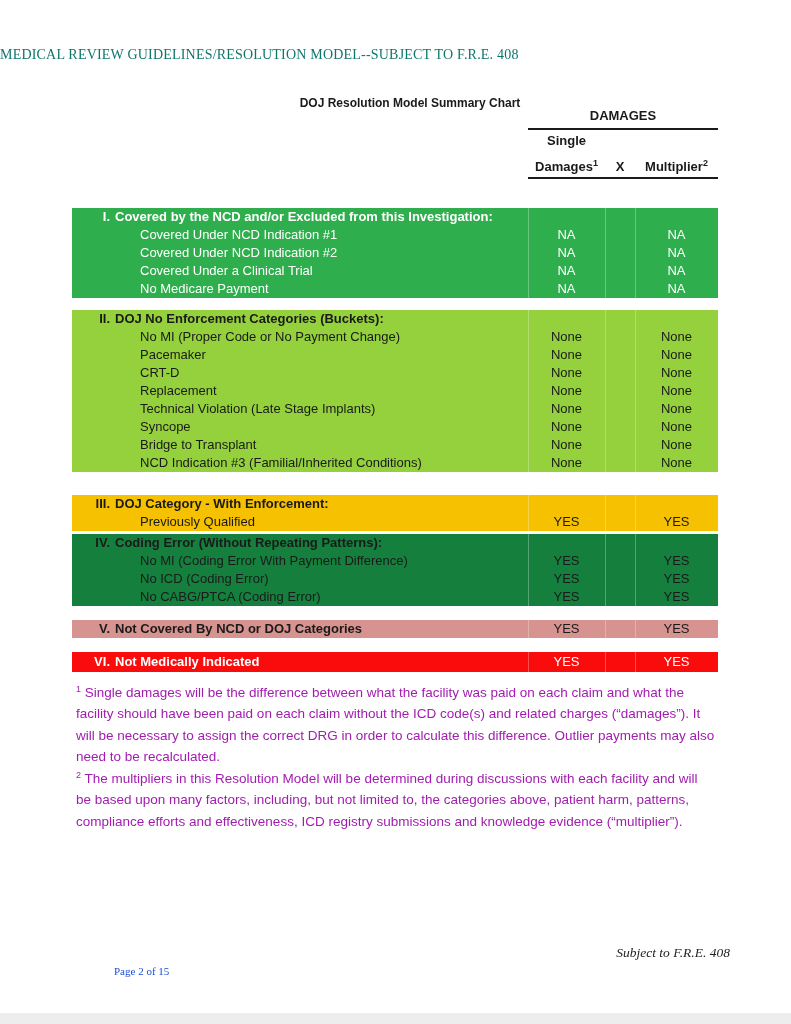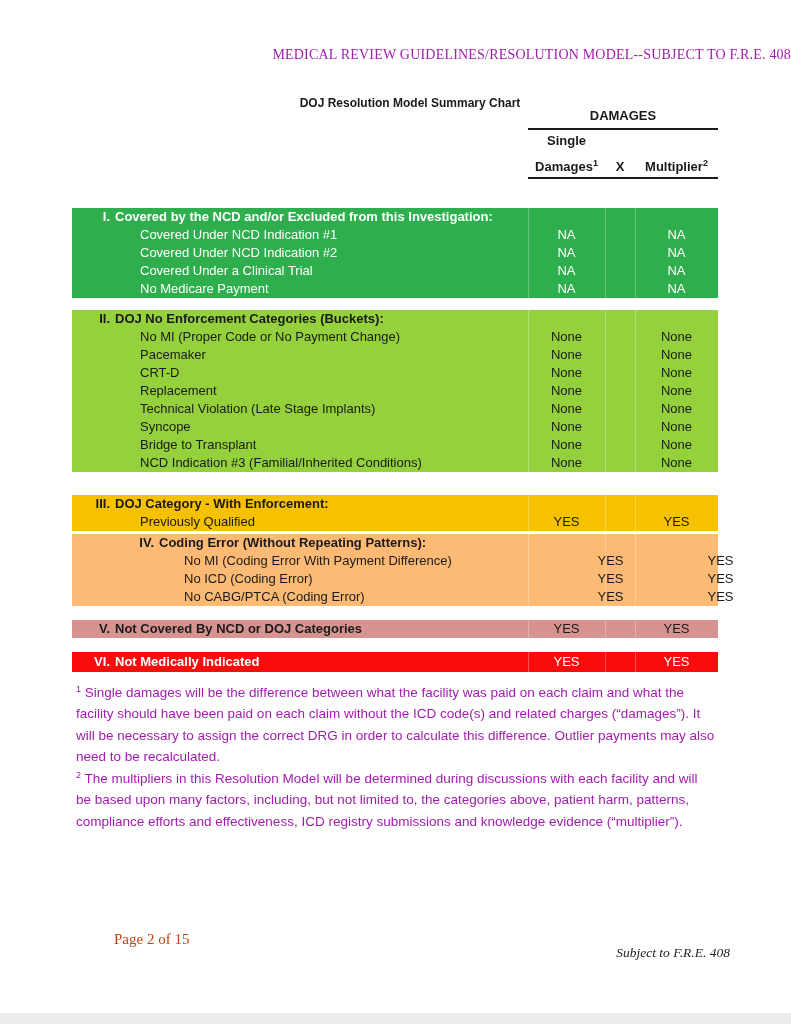--- a/index.html
+++ b/index.html
@@ -2,22 +2,22 @@
 <html><head>
 <meta charset="utf-8">
 <style>
   * { margin:0; padding:0; box-sizing:border-box; }
   html,body { background:#ffffff; }
   .page {
     position:relative; width:791px; height:1024px; background:#ffffff;
     font-family:"Liberation Sans", sans-serif; color:#1a1a1a; overflow:hidden;
   }
   .doc-header {
-    position:absolute; top:47px; left:0; width:791px; text-align:right;
-    font-family:"Liberation Serif", serif; font-size:14px; color:#a21caf; letter-spacing:.2px;
+    position:absolute; top:47px; left:0; width:791px; text-align:left;
+    font-family:"Liberation Serif", serif; font-size:14px; color:#0f766e; letter-spacing:.2px;
   }
   .chart-title {
     position:absolute; top:96px; left:90px; width:640px; text-align:center;
     font-size:12px; font-weight:bold; color:#1a1a1a;
   }
   .damages-title {
     position:absolute; top:108px; left:528px; width:190px; text-align:center;
     font-size:13px; font-weight:bold;
   }
   .rule { position:absolute; height:2px; background:#1a1a1a; }
@@ -48,22 +48,22 @@
   .sep-a { left:456px; } .sep-b { left:533px; } .sep-c { left:563px; }
 
   .footnote {
     position:absolute; left:76px; width:640px;
     font-size:13.5px; line-height:21.4px; color:#a21caf;
   }
   .footnote-1 { top:682px; }
   .footnote-2 { top:768px; }
 
   .footer-left {
-    position:absolute; top:931px; left:114px;
-    font-family:"Liberation Serif", serif; font-size:15px; color:#c2410c;
+    position:absolute; top:965px; left:114px;
+    font-family:"Liberation Serif", serif; font-size:11px; color:#1d4ed8;
   }
   .footer-center {
     position:absolute; top:945px; left:90px; width:640px; text-align:right;
     font-family:"Liberation Serif", serif; font-style:italic; font-size:13.5px; color:#222;
   }
   .bottom-strip { position:absolute; top:1013px; left:0; width:791px; height:11px; background:#ededed; }
 </style>
 </head>
 <body>
 
@@ -170,21 +170,21 @@
       <span class="numeral">III.</span>
       <span class="band-title">DOJ Category - With Enforcement:</span>
     </div>
     <div class="band-row">
       <span class="band-label">Previously Qualified</span>
       <span class="val1">YES</span>
       <span class="val2">YES</span>
     </div>
   </div>
 
-  <div class="band band-iv" style="background-color: #fdba74; color: rgb(26, 26, 26); padding-left: 44px;">
+  <div class="band band-iv" style="background-color: #15803d; color: rgb(26, 26, 26);">
     <div class="sep sep-a"></div>
     <div class="sep sep-b"></div>
     <div class="sep sep-c"></div>
     <div class="band-row">
       <span class="numeral">IV.</span>
       <span class="band-title">Coding Error (Without Repeating Patterns):</span>
     </div>
     <div class="band-row">
       <span class="band-label">No MI (Coding Error With Payment Difference)</span>
       <span class="val1">YES</span>

